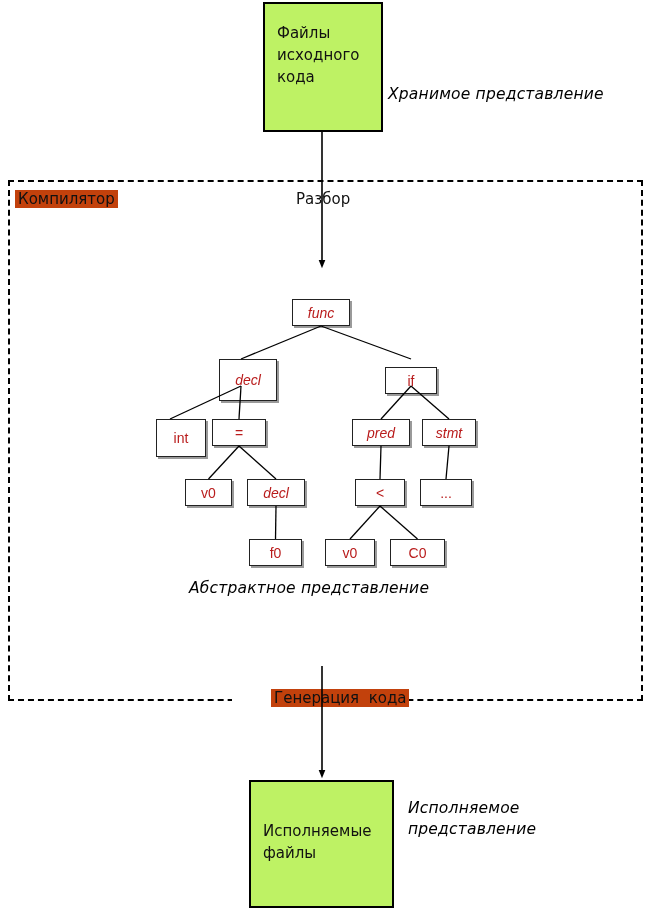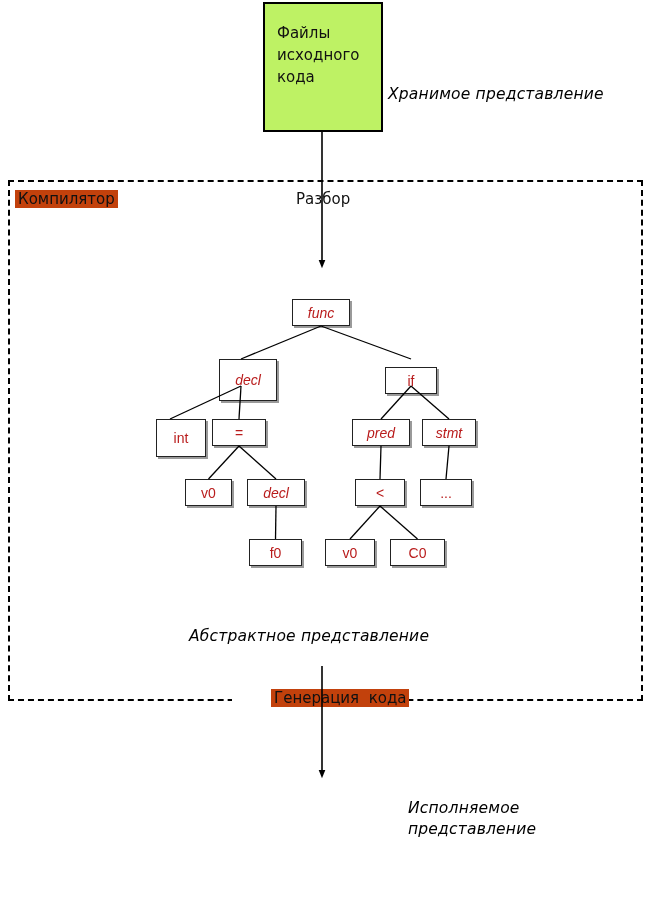--- a/index.html
+++ b/index.html
@@ -69,23 +69,27 @@
   <div class="plainlabel" style="left:236px;top:689px;margin-left:35px;">Генерация  кода</div>
 
   <div class="plainlabel" style="left:293px;top:190px;background:transparent;">Разбор</div>
 
   <div class="plainbox" style="left:263px;top:2px;width:120px;height:130px;">
     <div class="txt" style="top:18px;">Файлы
 исходного
 кода</div>
   </div>
 
+  <div class="plainbox" style="left:249px;top:780px;width:145px;height:128px;">
+    <div class="txt" style="top:38px;">Исполняемые
+файлы</div>
+  </div>
 
   <div class="ann" style="left:388px;top:84px;">Хранимое  представление</div>
-  <div class="ann" style="left:189px;top:578px;margin-top:48px;">Абстрактное  представление</div>
+  <div class="ann" style="left:189px;top:578px;">Абстрактное  представление</div>
   <div class="ann" style="left:408px;top:798px;">Исполняемое
 представление</div>
 
   <div id="ast-nodes">
       <div class="node ital" style="left: 292px; top: 299px; width: 58px; height: 27px;">func</div>
       <div class="node ital" style="left: 219px; top: 359px; width: 58px; height: 42px;">decl</div>
       <div class="node" style="left: 385px; top: 359px; width: 52px; height: 27px; margin-top: 8px;">if</div>
       <div class="node" style="left: 156px; top: 419px; width: 50px; height: 38px;">int</div>
       <div class="node" style="left: 212px; top: 419px; width: 54px; height: 27px;">=</div>
       <div class="node ital" style="left: 352px; top: 419px; width: 58px; height: 27px;">pred</div>

